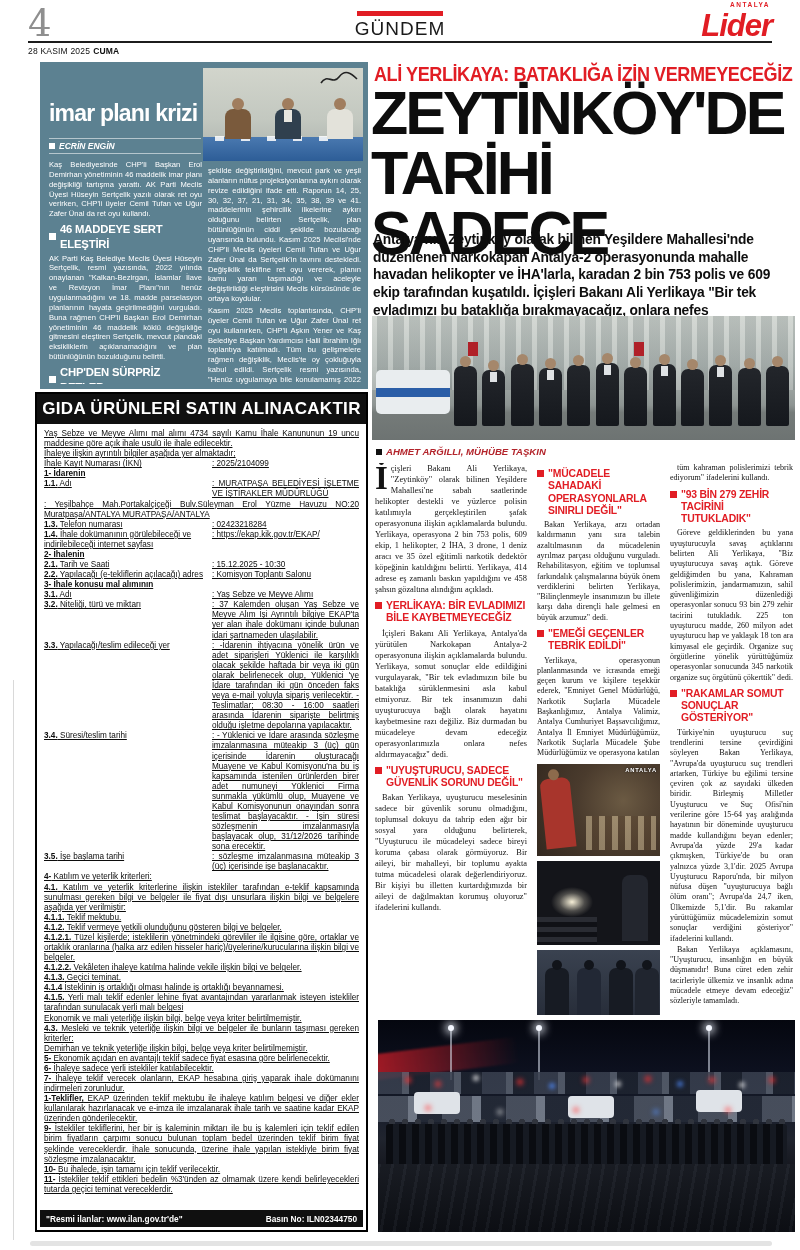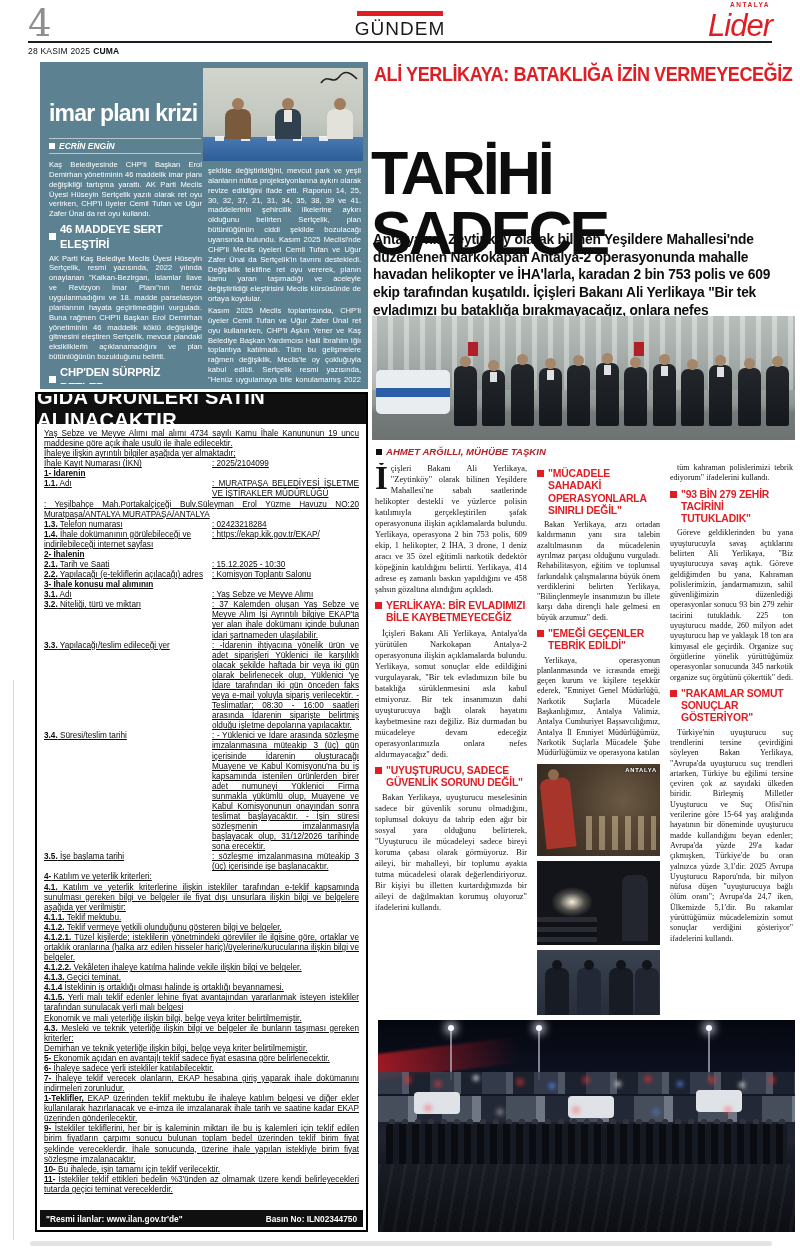--- a/index.html
+++ b/index.html
@@ -9,21 +9,21 @@
 
   
   #pagenum{position:absolute;left:28px;top:2px;font-family:"DejaVu Serif",serif;font-size:37px;font-weight:400;color:#8f8f8f;}
   #header-rule{position:absolute;left:28px;right:28px;top:41px;height:2px;background:#1c1c1c;}
   #dateline{position:absolute;left:28px;top:46px;font-size:8.5px;color:#111;letter-spacing:.2px;}
   #dateline b{margin-left:3px;}
   #gundem-bar{position:absolute;left:357px;top:11px;width:86px;height:5px;background:#e11d24;}
   #gundem{position:absolute;left:337px;top:18px;width:126px;text-align:center;font-size:19px;font-weight:500;color:#1a1a1a;letter-spacing:1px;}
   #logo{position:absolute;right:28px;top:2px;text-align:right;line-height:1;}
   #logo .sub{display:block;font-size:6.5px;font-weight:bold;color:#e11d24;letter-spacing:1.5px;margin-bottom:1px;margin-right:2px;}
-  #logo .main{font-size:31px;font-weight:400;font-style:italic;color:#e11d24;letter-spacing:-1px;}
+  #logo .main{font-size:31px;font-weight:700;font-style:italic;color:#e11d24;letter-spacing:-1px;}
 
   
   #kas{position:absolute;left:40px;top:62px;width:328px;height:327px;background:#5c8191;overflow:hidden;}
   #kas .hl{position:absolute;left:9px;top:6px;width:160px;font-size:23px;line-height:1.32;font-weight:800;color:#fff;letter-spacing:-.8px;}
   #kas-photo{position:absolute;left:163px;top:6px;width:160px;height:93px;background:linear-gradient(180deg,#d2d5cc 0%,#c3c8c0 55%,#aab1ab 100%);overflow:hidden;}
   #kas-photo .table{position:absolute;left:0;right:0;bottom:0;height:24px;background:linear-gradient(180deg,#4a79b0,#2d5d97);}
   #kas-photo .paper{position:absolute;bottom:20px;left:12px;width:130px;height:5px;background:repeating-linear-gradient(90deg,rgba(255,255,255,.85) 0 9px,transparent 9px 26px);}
   #kas-photo .pp{position:absolute;bottom:22px;width:26px;height:30px;border-radius:8px 8px 0 0;}
   #kas-photo .pp::before{content:"";position:absolute;top:-11px;left:7px;width:12px;height:12px;border-radius:50%;background:#a07d5e;}
   #kas-photo .p1{left:22px;background:#7a5a3c;}
@@ -35,21 +35,21 @@
   #kas .author .sq{display:inline-block;width:6px;height:6px;background:#fff;margin-right:4px;}
   .kas-col{position:absolute;top:98px;width:153px;height:224px;overflow:hidden;color:#fff;font-size:7.6px;line-height:1.3;text-align:justify;}
   #kas-col1{left:9px;}
   #kas-col2{left:168px;top:104px;height:218px;}
   .kas-col p.para{margin:0 0 2px;}
   .kas-col .sh{display:flex;align-items:center;gap:4px;margin:3px 0 2px;font-size:11.3px;font-weight:bold;letter-spacing:-.2px;text-align:left;}
   .kas-col .sh .sq{flex:0 0 7px;width:7px;height:7px;background:#fff;}
 
   
   #tender{position:absolute;left:35px;top:392px;width:333px;height:840px;border:2px solid #000;background:#fff;overflow:hidden;}
-  #tender .tbar{height:30px;background:#101010;color:#fff;display:flex;align-items:center;justify-content:center;font-size:20px;font-weight:bold;letter-spacing:.3px;}
+  #tender .tbar{height:30px;background:#101010;color:#fff;display:flex;align-items:center;justify-content:center;font-size:17px;font-weight:bold;letter-spacing:.3px;}
   #tender .tbody{padding:5px 7px 0;font-size:8.2px;line-height:1.23;color:#0c0c0c;text-decoration:underline;}
   #tender p.para{margin:0;text-align:justify;}
   .trow{display:flex;}
   .trow .lbl{flex:0 0 168px;padding-right:4px;}
   .trow .val{flex:1;text-align:justify;}
   .trow.sec .lbl{font-weight:bold;flex:1 1 auto;}
   #tender .foot{position:absolute;left:3px;right:3px;bottom:3px;height:17px;background:#101010;color:#fff;display:flex;align-items:center;justify-content:space-between;padding:0 6px;font-size:8.3px;font-weight:bold;}
 
   
   #kicker{position:absolute;left:374px;top:62px;font-size:21px;font-weight:900;color:#e11d24;letter-spacing:-.5px;white-space:nowrap;transform:scaleX(.86);transform-origin:left center;}
@@ -254,21 +254,21 @@
         <p class="para"><b>11-</b> İstekliler teklif ettikleri bedelin %3'ünden az olmamak üzere kendi belirleyecekleri tutarda geçici teminat vereceklerdir.</p>
       </div>
     <div class="foot">
       <span>"Resmi ilanlar: www.ilan.gov.tr'de"</span>
       <span>Basın No: ILN02344750</span>
     </div>
   </div>
 
   <div id="kicker">ALİ YERLİKAYA: BATAKLIĞA İZİN VERMEYECEĞİZ</div>
   <div id="mainhl">
-    <br>
+    <span>ZEYTİNKÖY'DE</span><br>
     <span>TARİHİ SADECE</span>
   </div>
   <div id="lead">Antalya'nın Zeytinköy olarak bilinen Yeşildere Mahallesi'nde düzenlenen Narkokapan Antalya-2 operasyonunda mahalle havadan helikopter ve İHA'larla, karadan 2 bin 753 polis ve 609 ekip tarafından kuşatıldı. İçişleri Bakanı Ali Yerlikaya "Bir tek evladımızı bu bataklığa bırakmayacağız, onlara nefes aldırmayacağız" açıklamasıyla kararlılık mesajı verdi.</div>
 
   <div id="main-photo">
     <span class="glass"></span>
     <span class="van"></span>
     <span class="flag" style="left:96px"></span>
     <span class="flag" style="left:262px"></span>
     <div class="row">
@@ -322,20 +322,21 @@
         <span class="fig f3"></span>
         <span class="fig f4"></span>
       </div>
     </div>
     <div id="ncol3" class="ncol">
         <p class="para">tüm kahraman polislerimizi tebrik ediyorum" ifadelerini kullandı.</p>
         <div class="sh"><span class="sq"></span><span>"93 BİN 279 ZEHİR TACİRİNİ TUTUKLADIK"</span></div>
         <p class="para">Göreve geldiklerinden bu yana uyuşturucuyla savaş açtıklarını belirten Ali Yerlikaya, "Biz uyuşturucuya savaş açtık. Göreve geldiğimden bu yana, Kahraman polislerimizin, jandarmamızın, sahil güvenliğimizin düzenlediği operasyonlar sonucu 93 bin 279 zehir tacirini tutukladık. 225 ton uyuşturucu madde, 260 milyon adet uyuşturucu hap ve yaklaşık 18 ton ara kimyasal ele geçirdik. Organize suç örgütlerine yönelik yürüttüğümüz operasyonlar sonucunda 345 narkotik organize suç örgütünü çökerttik" dedi.</p>
         <div class="sh"><span class="sq"></span><span>"RAKAMLAR SOMUT SONUÇLAR GÖSTERİYOR"</span></div>
         <p class="para">Türkiye'nin uyuşturucu suç trendlerini tersine çevirdiğini söyleyen Bakan Yerlikaya, "Avrupa'da uyuşturucu suç trendleri artarken, Türkiye bu eğilimi tersine çeviren çok az sayıdaki ülkeden biridir. Birleşmiş Milletler Uyuşturucu ve Suç Ofisi'nin verilerine göre 15-64 yaş aralığında hayatının bir döneminde uyuşturucu madde kullandığını beyan edenler; Avrupa'da yüzde 29'a kadar çıkmışken, Türkiye'de bu oran yalnızca yüzde 3,1'dir. 2025 Avrupa Uyuşturucu Raporu'nda, bir milyon nüfusa düşen "uyuşturucuya bağlı ölüm oranı"; Avrupa'da 24,7 iken, Ülkemizde 5,1'dir. Bu rakamlar yürüttüğümüz mücadelemizin somut sonuçlar verdiğini gösteriyor" ifadelerini kullandı.</p>
+        <p class="para">Bakan Yerlikaya açıklamasını, "Uyuşturucu, insanlığın en büyük düşmanıdır! Buna cüret eden zehir tacirleriyle ülkemiz ve insanlık adına mücadele etmeye devam edeceğiz" sözleriyle tamamladı.</p>
       </div>
   </div>
 
   <div id="night">
     <span class="streak"></span>
     <span class="lamp" style="left:72px"></span>
     <span class="lamp" style="left:160px"></span>
     <span class="lamp" style="left:330px"></span>
     <span class="cars1"></span>
     <span class="cars2"></span>

